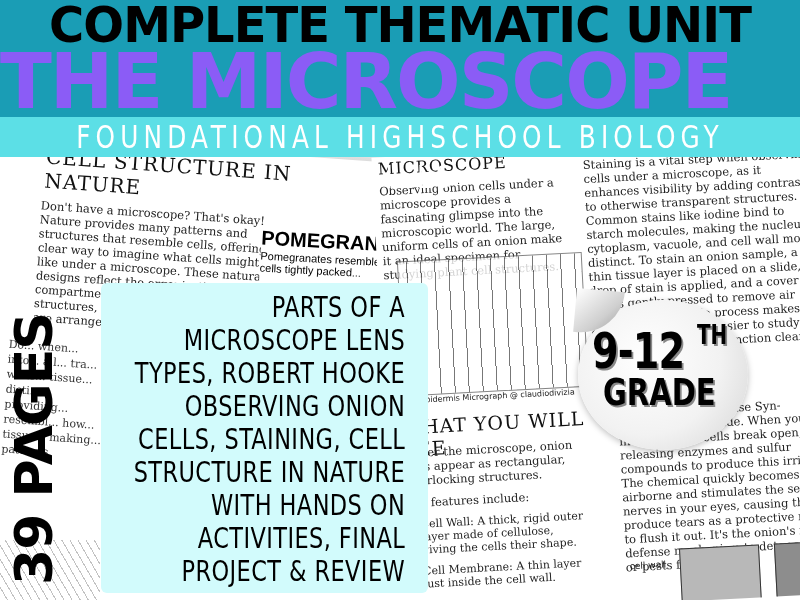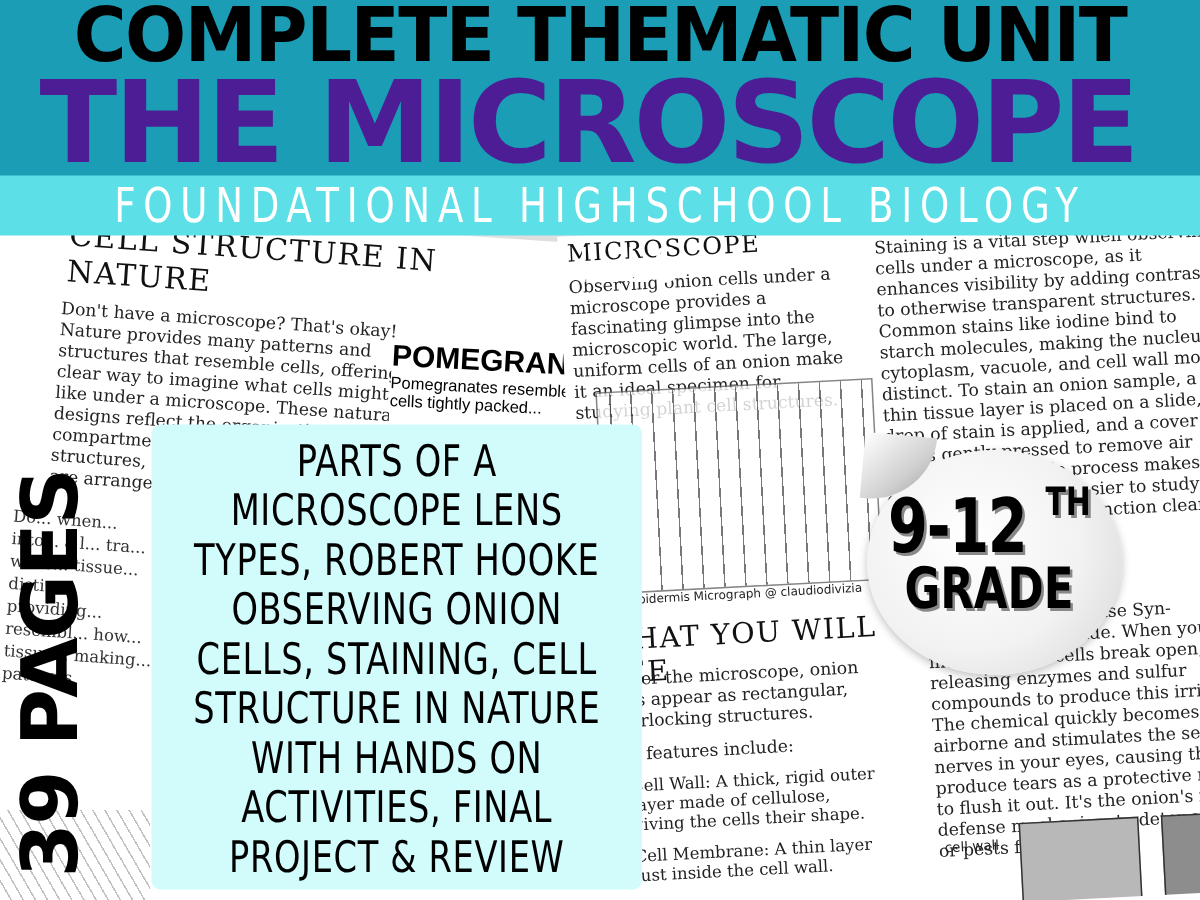--- a/index.html
+++ b/index.html
@@ -3,22 +3,22 @@
 <meta charset="utf-8">
 <style>
   * { box-sizing: border-box; margin: 0; padding: 0; }
   html, body { width: 800px; height: 600px; overflow: hidden; background: #fff; }
   body { position: relative; font-family: "Liberation Sans", sans-serif; }
 
   .header-band { position: absolute; left: 0; top: 0; width: 800px; height: 118px; background: #1a9db5; }
   .title-1 { position: absolute; left: 0; top: -2px; width: 800px; text-align: center;
     font-family: "DejaVu Sans", sans-serif; font-weight: 900; font-size: 48px; color: #000;
     letter-spacing: -1px; line-height: 52px; transform: scaleY(1.05); }
-  .title-2 { position: absolute; left: 0; top: 42px; width: 784px; text-align: center;
-    font-family: "DejaVu Sans", sans-serif; font-weight: bold; font-size: 76px; color: #4c1d95;
+  .title-2 { position: absolute; left: 0; top: 42px; width: 784px; text-align: left;
+    font-family: "DejaVu Sans", sans-serif; font-weight: bold; font-size: 76px; color: #8b5cf6;
     letter-spacing: -2px; line-height: 80px; }
   .sub-band { position: absolute; left: 0; top: 117px; width: 800px; height: 40px; background: #5cdfe6; }
   .subtitle { position: absolute; left: 0; top: 117px; width: 800px; height: 40px; text-align: center;
     font-family: "DejaVu Sans Condensed", "DejaVu Sans", sans-serif; font-size: 32px; color: #fff;
     letter-spacing: 6px; line-height: 40px; transform: scaleX(0.86); transform-origin: center; }
 
   .page { position: absolute; background: #fff; color: #222; font-family: "DejaVu Serif", serif; overflow: hidden; }
   .page h3 { font-family: "DejaVu Serif", serif; font-weight: normal; letter-spacing: 1px; color: #111; }
   .page p { font-size: 11.5px; line-height: 14px; }
 
@@ -45,21 +45,21 @@
   .bullets li { font-size: 11px; line-height: 13px; margin-bottom: 8px; }
 
   .page-right { left: 590px; top: 152px; width: 230px; height: 448px; transform: rotate(-3deg); }
   .page-right p { margin-left: 4px; width: 230px; }
   .right-lower { position: absolute; left: 22px; top: 250px; width: 210px; }
   .cellwall-label { position: absolute; left: 30px; top: 405px; font-size: 9px; font-family: "DejaVu Sans", sans-serif; }
   .cell-img { position: absolute; left: 80px; top: 395px; width: 80px; height: 60px; background: #b8b8b8; border: 1px solid #333; }
   .cell-img2 { position: absolute; left: 175px; top: 395px; width: 60px; height: 60px; background: #8d8d8d; border: 1px solid #333; }
 
   .topics-box { position: absolute; left: 101px; top: 283px; width: 327px; height: 310px; background: #d2fbfc;
-    border-radius: 6px; text-align: center; }
+    border-radius: 6px; text-align: right; }
   .topics-text { position: absolute; left: 0; top: 8px; width: 327px; font-family: "DejaVu Sans Condensed", "DejaVu Sans", sans-serif;
     font-size: 29px; line-height: 33px; color: #000; letter-spacing: 0.5px; transform: scaleX(0.86); transform-origin: center top; white-space: pre-line; }
 
   .pages-badge { position: absolute; left: 8px; top: 585px; transform: rotate(-90deg); transform-origin: left top;
     font-family: "DejaVu Sans", sans-serif; font-weight: 900; font-size: 52px; color: #000; white-space: nowrap;
     letter-spacing: -1px; line-height: 52px; }
 
   .grade-sticker { position: absolute; left: 578px; top: 300px; width: 170px; height: 150px; border-radius: 50%;
     background: radial-gradient(circle at 40% 40%, #ffffff 0%, #f2f2f2 55%, #d4d4d4 100%); box-shadow: 0 2px 6px rgba(0,0,0,0.25); }
   .curl { position: absolute; left: 575px; top: 290px; width: 48px; height: 44px;

